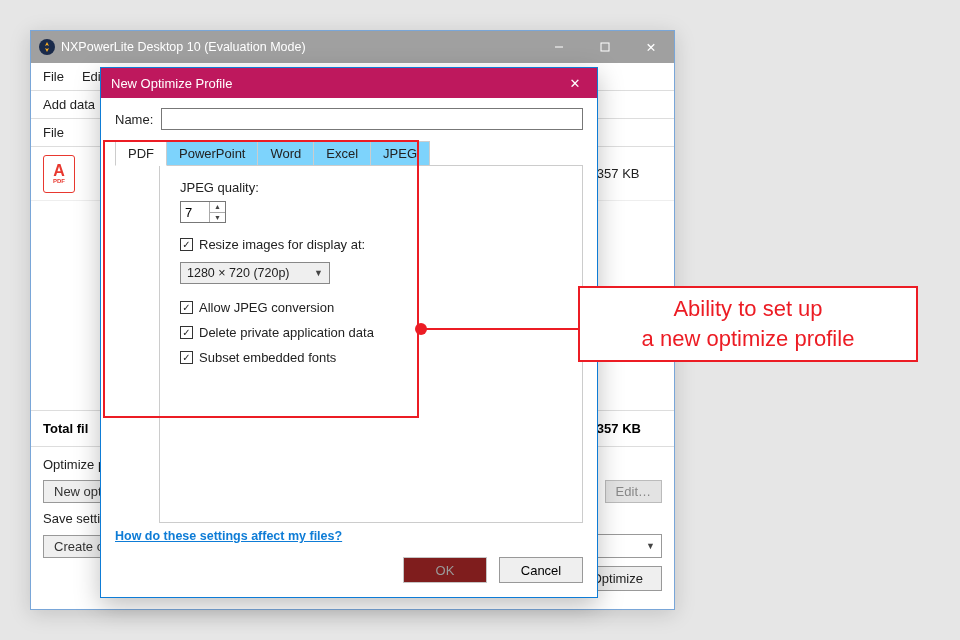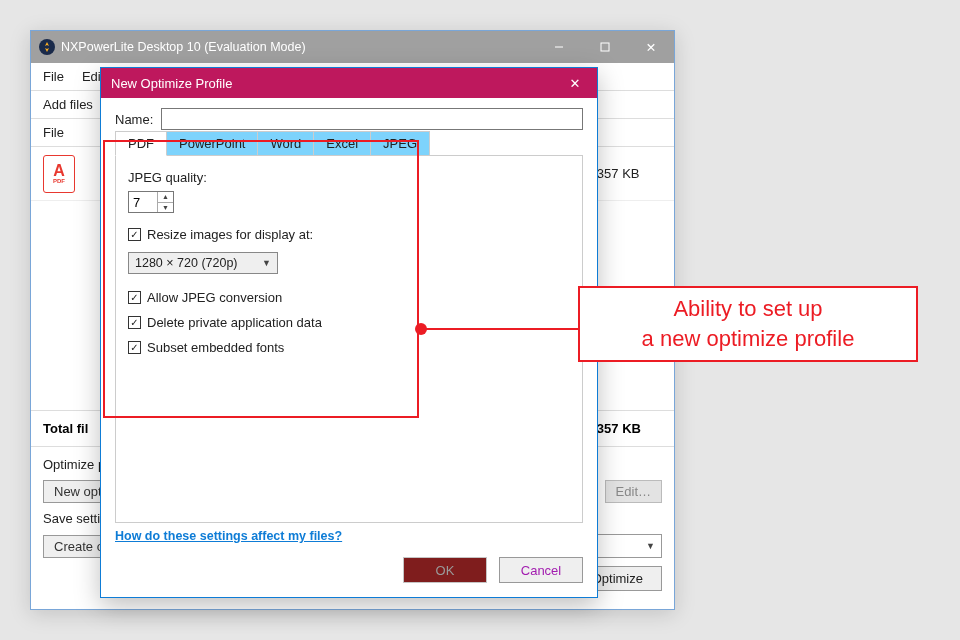--- a/index.html
+++ b/index.html
@@ -30,40 +30,40 @@
 .app-bottom .btn { border: 1px solid #999; background: #efefef; padding: 3px 10px; font-size: 13px; color: #333; }
 .app-bottom .btn.disabled { color: #888; background: #e3e3e3; border-color: #bbb; }
 .app-bottom .select-wide { flex: 1; border: 1px solid #999; padding: 2px 6px; background: #fff; height: 24px; display:flex; align-items:center; justify-content:flex-end; }
 .app-bottom .optimize-btn { margin-left: auto; border: 1px solid #999; background: #efefef; padding: 4px 18px; font-size: 13px; }
 
 
 .modal { position: absolute; left: 100px; top: 67px; width: 498px; height: 531px; background: #fff; border: 1px solid #0e7cd6; box-shadow: 0 8px 24px rgba(0,0,0,0.25); display: flex; flex-direction: column; }
 .modal-titlebar { height: 30px; background: #be185d; color: #fff; display: flex; align-items: center; padding-left: 10px; font-size: 13px; }
 .modal-titlebar .close-btn { margin-left: auto; width: 44px; height: 30px; display: flex; align-items: center; justify-content: center; color: #fff; }
 .modal-body { padding: 10px 14px 0 14px; flex: 1; display: flex; flex-direction: column; font-size: 13px; color: #222; }
-.name-row { display: flex; align-items: center; gap: 8px; }
+.name-row { display: flex; align-items: center; gap: 8px; margin-bottom: 10px; }
 .name-row input { flex: 1; border: 1px solid #777; height: 22px; padding: 0 4px; font-size: 13px; }
 .tabstrip { display: flex; font-size: 13px; margin-bottom: 0; }
 .tab { padding: 4px 12px; border: 1px solid #ccc; background: #7dd3fc; cursor: default; position: relative; top: 1px; }
 .tab.active { background: #fff; border-bottom: 1px solid #fff; }
 .tab + .tab { border-left: 0; }
-.tab-panel { border: 1px solid #ccc; flex: 1; padding: 14px 12px; }
+.tab-panel { border: 1px solid #ccc; flex: 1; padding: 14px 20px; margin-left: 44px; }
 .field-label { margin-bottom: 6px; }
 .spinner { display: flex; width: 46px; border: 1px solid #777; height: 22px; margin-bottom: 14px; }
 .spinner input { width: 28px; border: 0; padding: 0 4px; font-size: 13px; }
 .spinner-btns { width: 16px; display: flex; flex-direction: column; border-left: 1px solid #aaa; }
 .spinner-btns div { flex:1; display:flex; align-items:center; justify-content:center; font-size: 7px; color:#444; }
 .spinner-btns div:first-child { border-bottom: 1px solid #aaa; }
 .chk-row { display: flex; align-items: center; gap: 6px; margin-bottom: 10px; font-size: 13px; }
 .chk { width: 13px; height: 13px; border: 1px solid #333; display: flex; align-items: center; justify-content: center; font-size: 10px; color: #222; background:#fff; }
 .select-res { border: 1px solid #888; background: #efefef; width: 150px; height: 22px; display: flex; align-items: center; padding: 0 6px; font-size: 12.5px; margin-bottom: 16px; position: relative; }
 .select-res .caret { margin-left: auto; font-size: 9px; color: #444; }
 .help-link { color: #0e7cd6; text-decoration: underline; font-size: 12.5px; padding: 6px 14px 0 14px; font-weight: bold; }
 .modal-footer { display: flex; gap: 12px; padding: 14px; justify-content: flex-end; }
-.modal-footer .btn { width: 84px; height: 26px; border: 1px solid #999; background: #efefef; font-size: 13px; color: #a21caf; display: flex; align-items: center; justify-content: center; }
+.modal-footer .btn { width: 84px; height: 26px; border: 1px solid #999; background: #efefef; font-size: 13px; color: #000000; display: flex; align-items: center; justify-content: center; }
 .modal-footer .btn.disabled { color: #9a9a9a; background: #7f1d1d; border-color: #c5c5c5; }
 
 
 .red-box { position: absolute; left: 103px; top: 140px; width: 316px; height: 278px; border: 2px solid #ec1c24; pointer-events: none; }
 .callout-dot { position: absolute; left: 415px; top: 323px; width: 12px; height: 12px; background: #ec1c24; border-radius: 50%; }
 .callout-line { position: absolute; left: 426px; top: 328px; width: 152px; height: 2px; background: #ec1c24; }
 .callout-label { position: absolute; left: 578px; top: 286px; width: 340px; height: 76px; border: 2px solid #ec1c24; background: #fff; display: flex; align-items: center; justify-content: center; text-align: center; color: #ec1c24; font-size: 22px; line-height: 1.35; padding: 4px 10px; }
 </style>
 </head>
 <body>
@@ -90,21 +90,21 @@
       <div class="win-btn">
           <span>✕</span>
         </div>
     </div>
   </div>
   <div class="app-menubar">
     <span>File</span>
     <span>Edi</span>
   </div>
   <div class="app-toolbar">
-    <span>Add files</span>
+    <span>Add data</span>
   </div>
   <div class="app-columns">
     <div class="col-file">File</div>
     <div class="col-size">ize</div>
   </div>
   <div class="app-filerow">
     <div class="file-icon">
       <div class="pdf-a">A</div>
       <div class="pdf-txt">PDF</div>
     </div>

